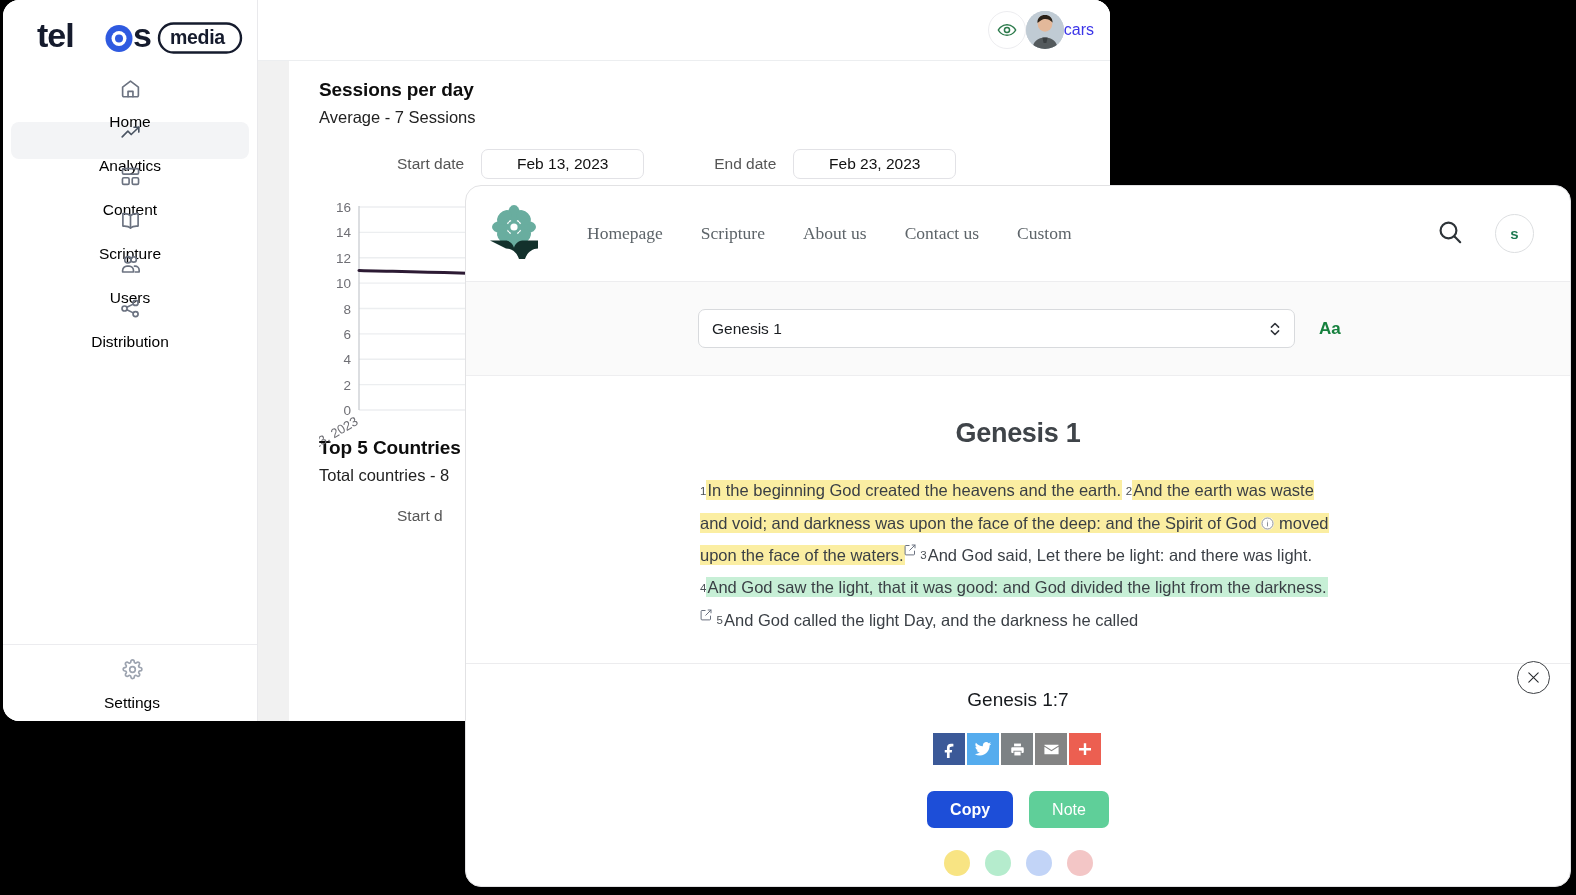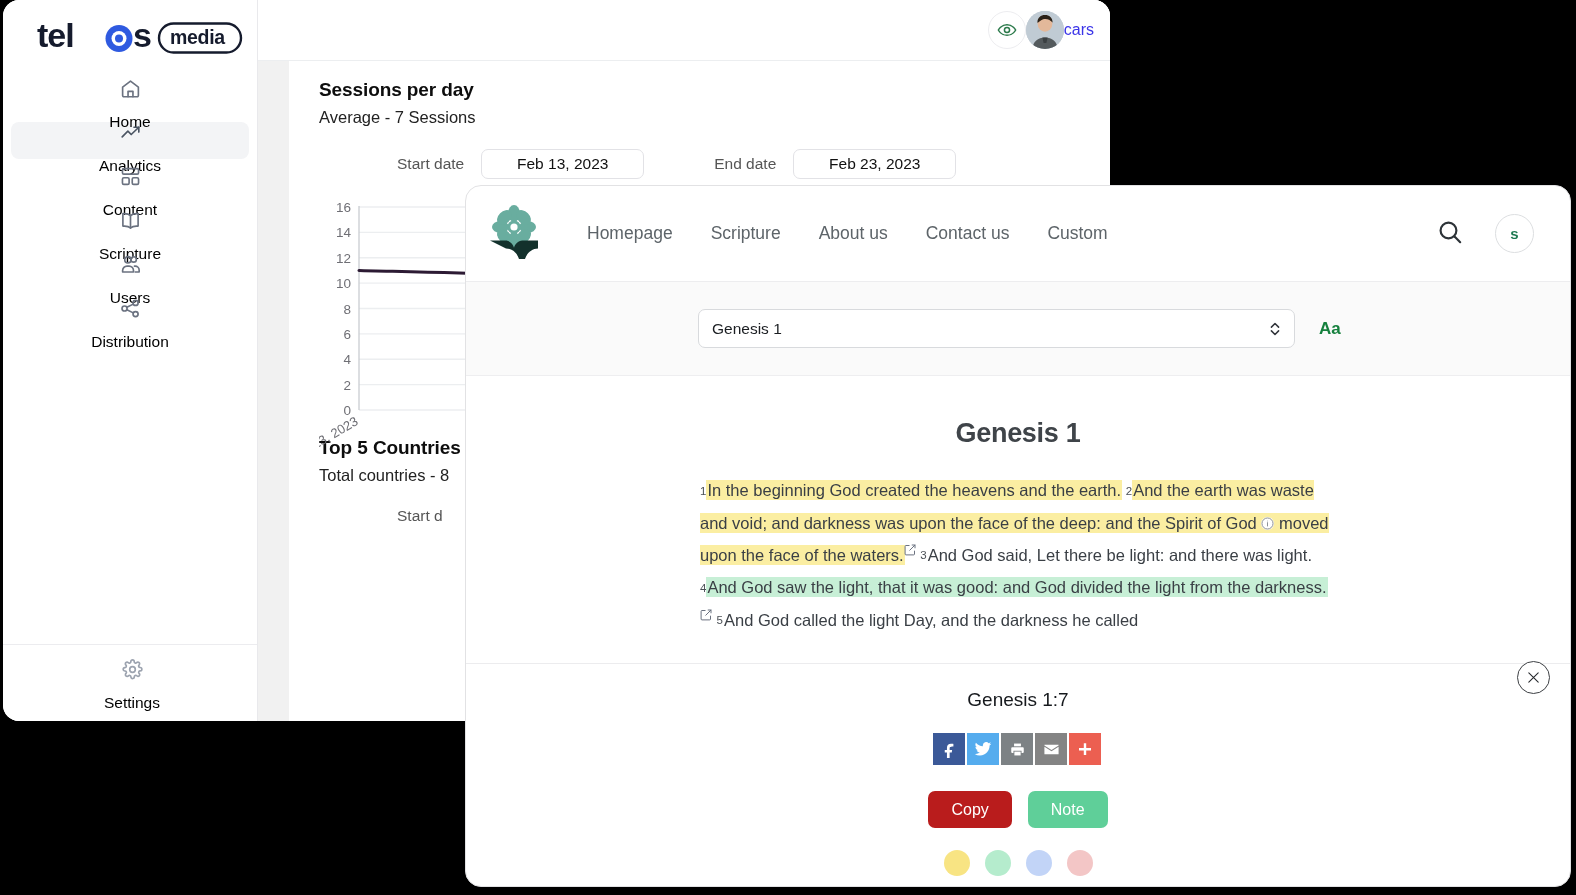--- a/index.html
+++ b/index.html
@@ -69,21 +69,21 @@
     position:absolute; left:465px; top:185px; width:1106px; height:702px;
     background:#fff; border-radius:16px; overflow:hidden;
     border:1px solid #e2e2e4;
     display:flex; flex-direction:column;
   }
   #m-nav{
     height:96px; flex:0 0 96px; display:flex; align-items:center;
     padding:0 36px 0 22px; border-bottom:1px solid #ededef; position:relative;
   }
   #m-logo{ width:52px; height:60px; flex:0 0 52px; }
-  #m-links{ display:flex; align-items:center; gap:38px; margin-left:47px; }
+  #m-links{ display:flex; align-items:center; gap:38px; margin-left:47px;font-family:Liberation Serif, serif; }
   .m-link{ font-size:17.5px; color:#5d6469; text-decoration:none; }
   #m-nav-right{ margin-left:auto; display:flex; align-items:center; gap:32px;}
   #m-account{
     width:39px;height:39px;border-radius:50%;border:1px solid #dcdee0;
     display:flex;align-items:center;justify-content:center;
     font-size:15px;color:#1f7a52;font-weight:bold;
   }
   #m-toolbar{
     height:94px; flex:0 0 94px; background:#fafafa;
     display:flex; align-items:center; border-bottom:1px solid #eeeef0;
@@ -396,21 +396,21 @@
             <path d="M2 8.2l10 6.2 10-6.2v10.4H2z"></path>
           </svg>
         </span>
       <span class="sh" style="background: rgb(236, 95, 81);">
           <svg width="16" height="16" viewBox="0 0 24 24" fill="#fff">
             <path d="M10.2 3.4h3.6v7.2H21v3.6h-7.2V21h-3.6v-6.8H3v-3.6h7.2z"></path>
           </svg>
         </span>
     </div>
     <div id="action-row">
-      <button class="act-btn" style="background: #b91c1c;">Copy</button>
+      <button class="act-btn" style="background: #1d4ed8; font-weight: bold;">Copy</button>
       <button class="act-btn" style="background: rgb(95, 207, 153);">Note</button>
     </div>
     <div id="swatch-row">
       <span class="sw" id="sw0" style="background: rgb(248, 228, 131);"></span>
       <span class="sw" id="sw1" style="background: rgb(181, 236, 205);"></span>
       <span class="sw" id="sw2" style="background: rgb(194, 212, 247);"></span>
       <span class="sw" id="sw3" style="background: rgb(243, 198, 198);"></span>
     </div>
   </div>
 

